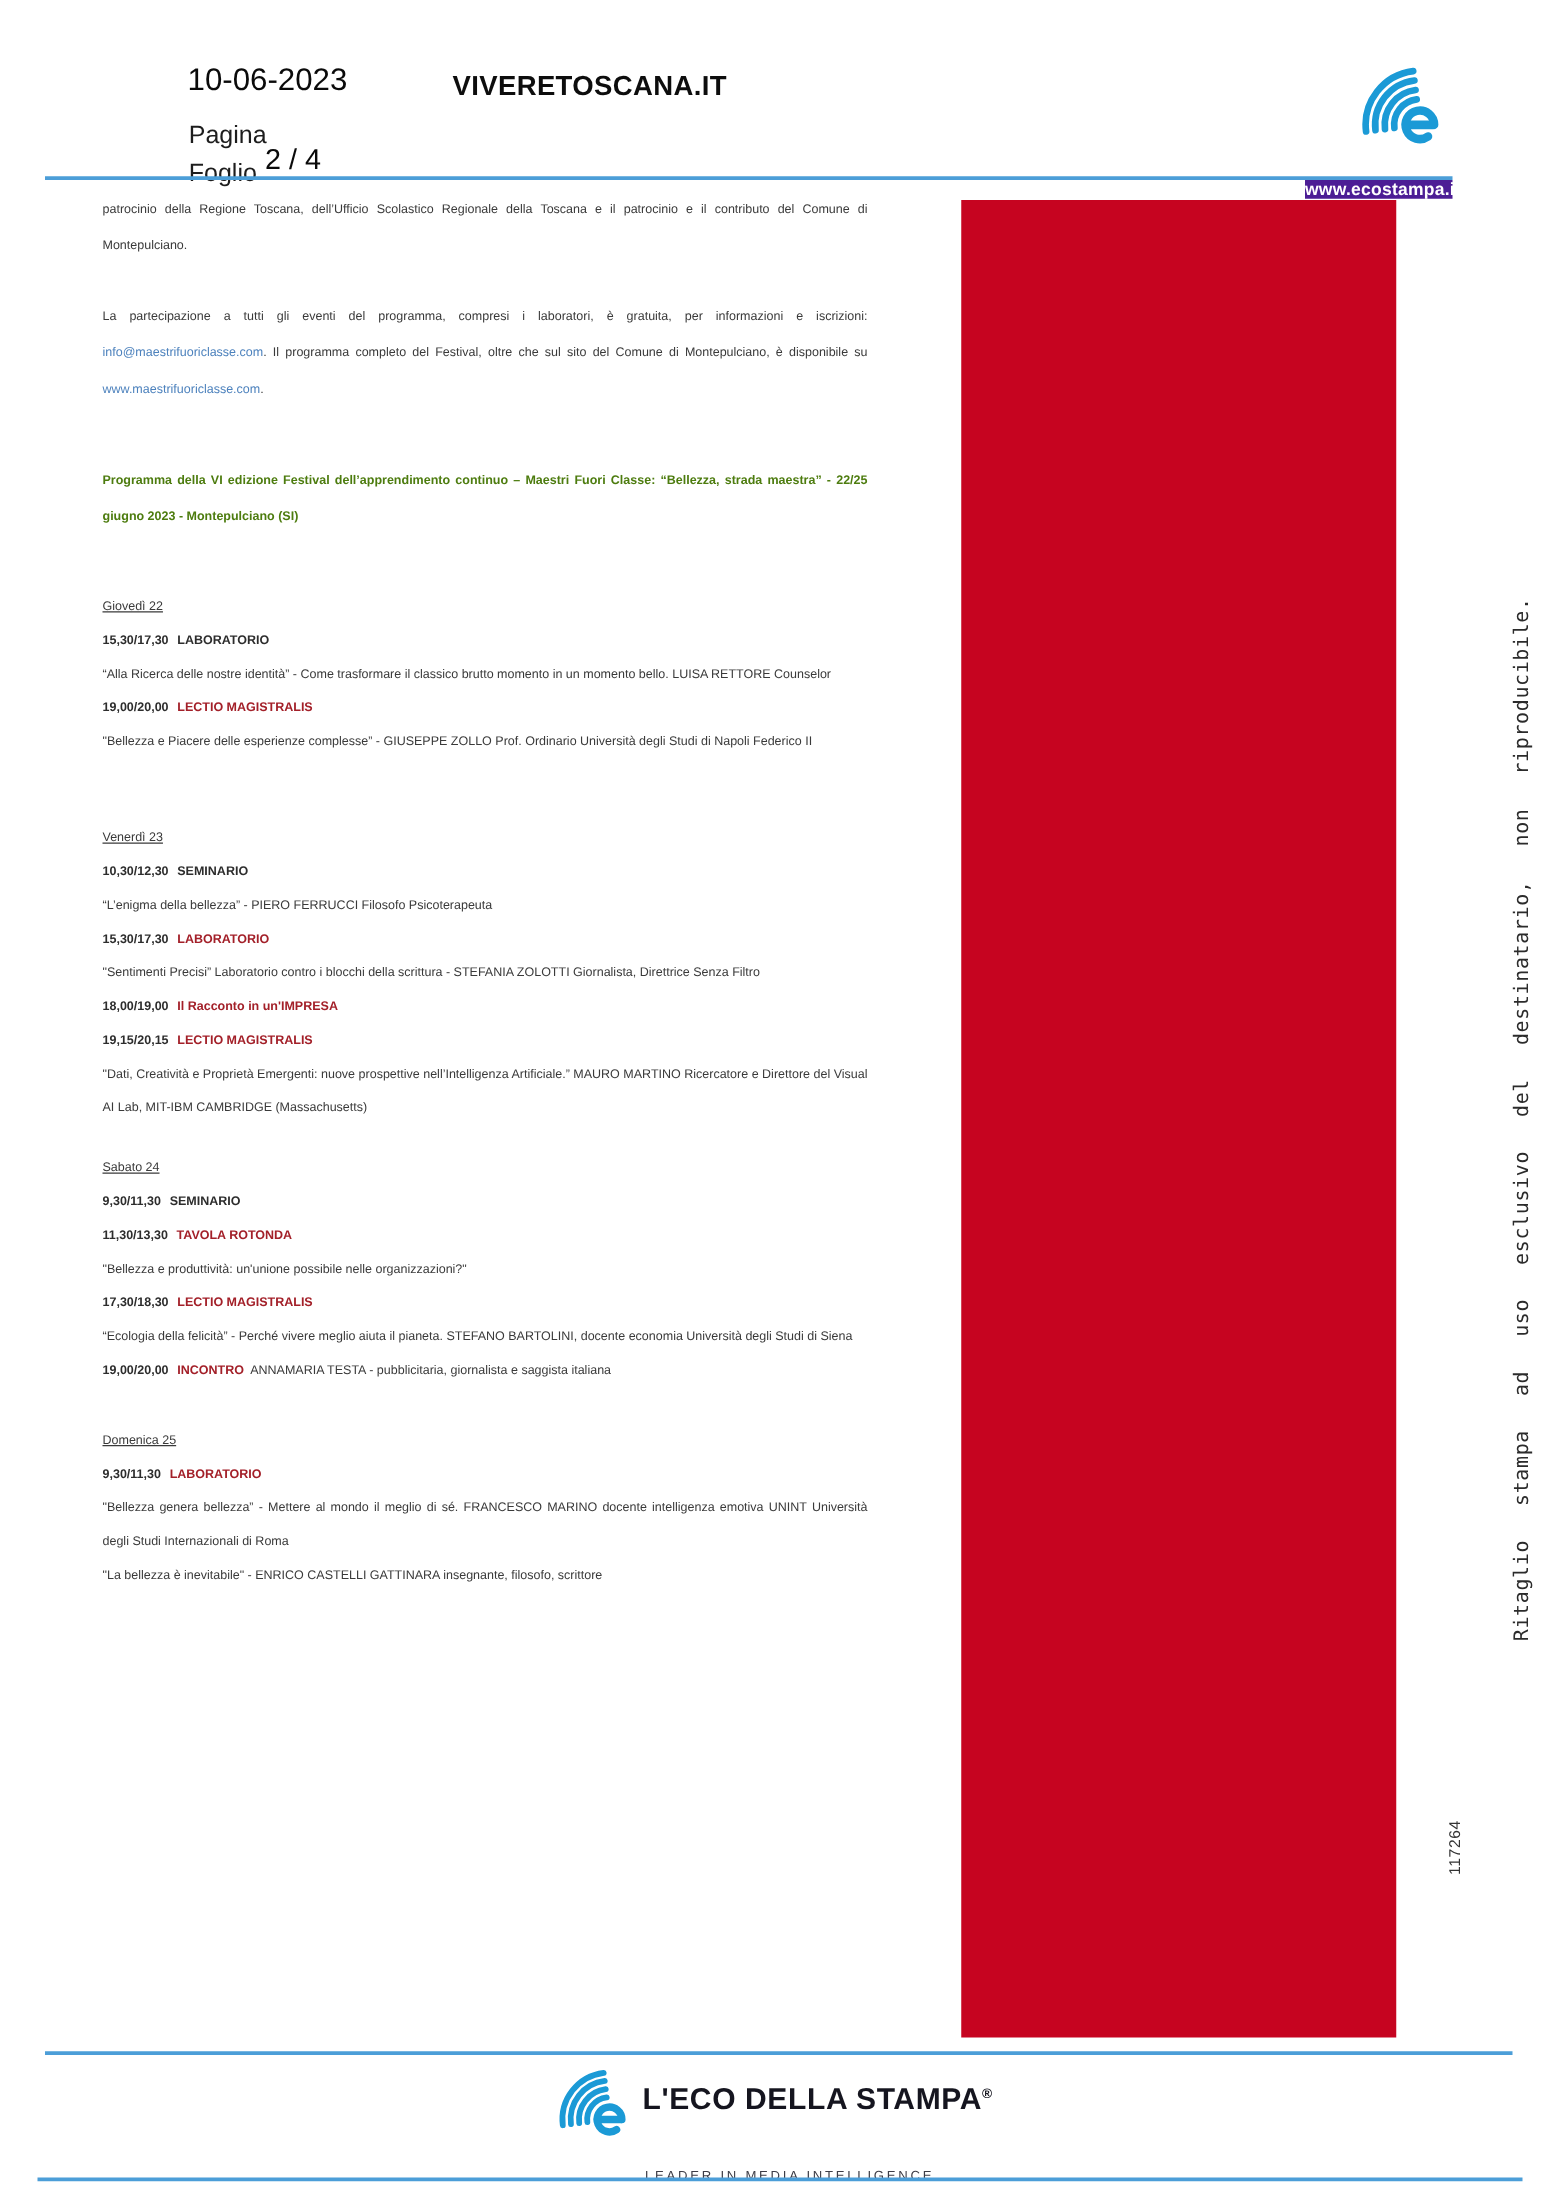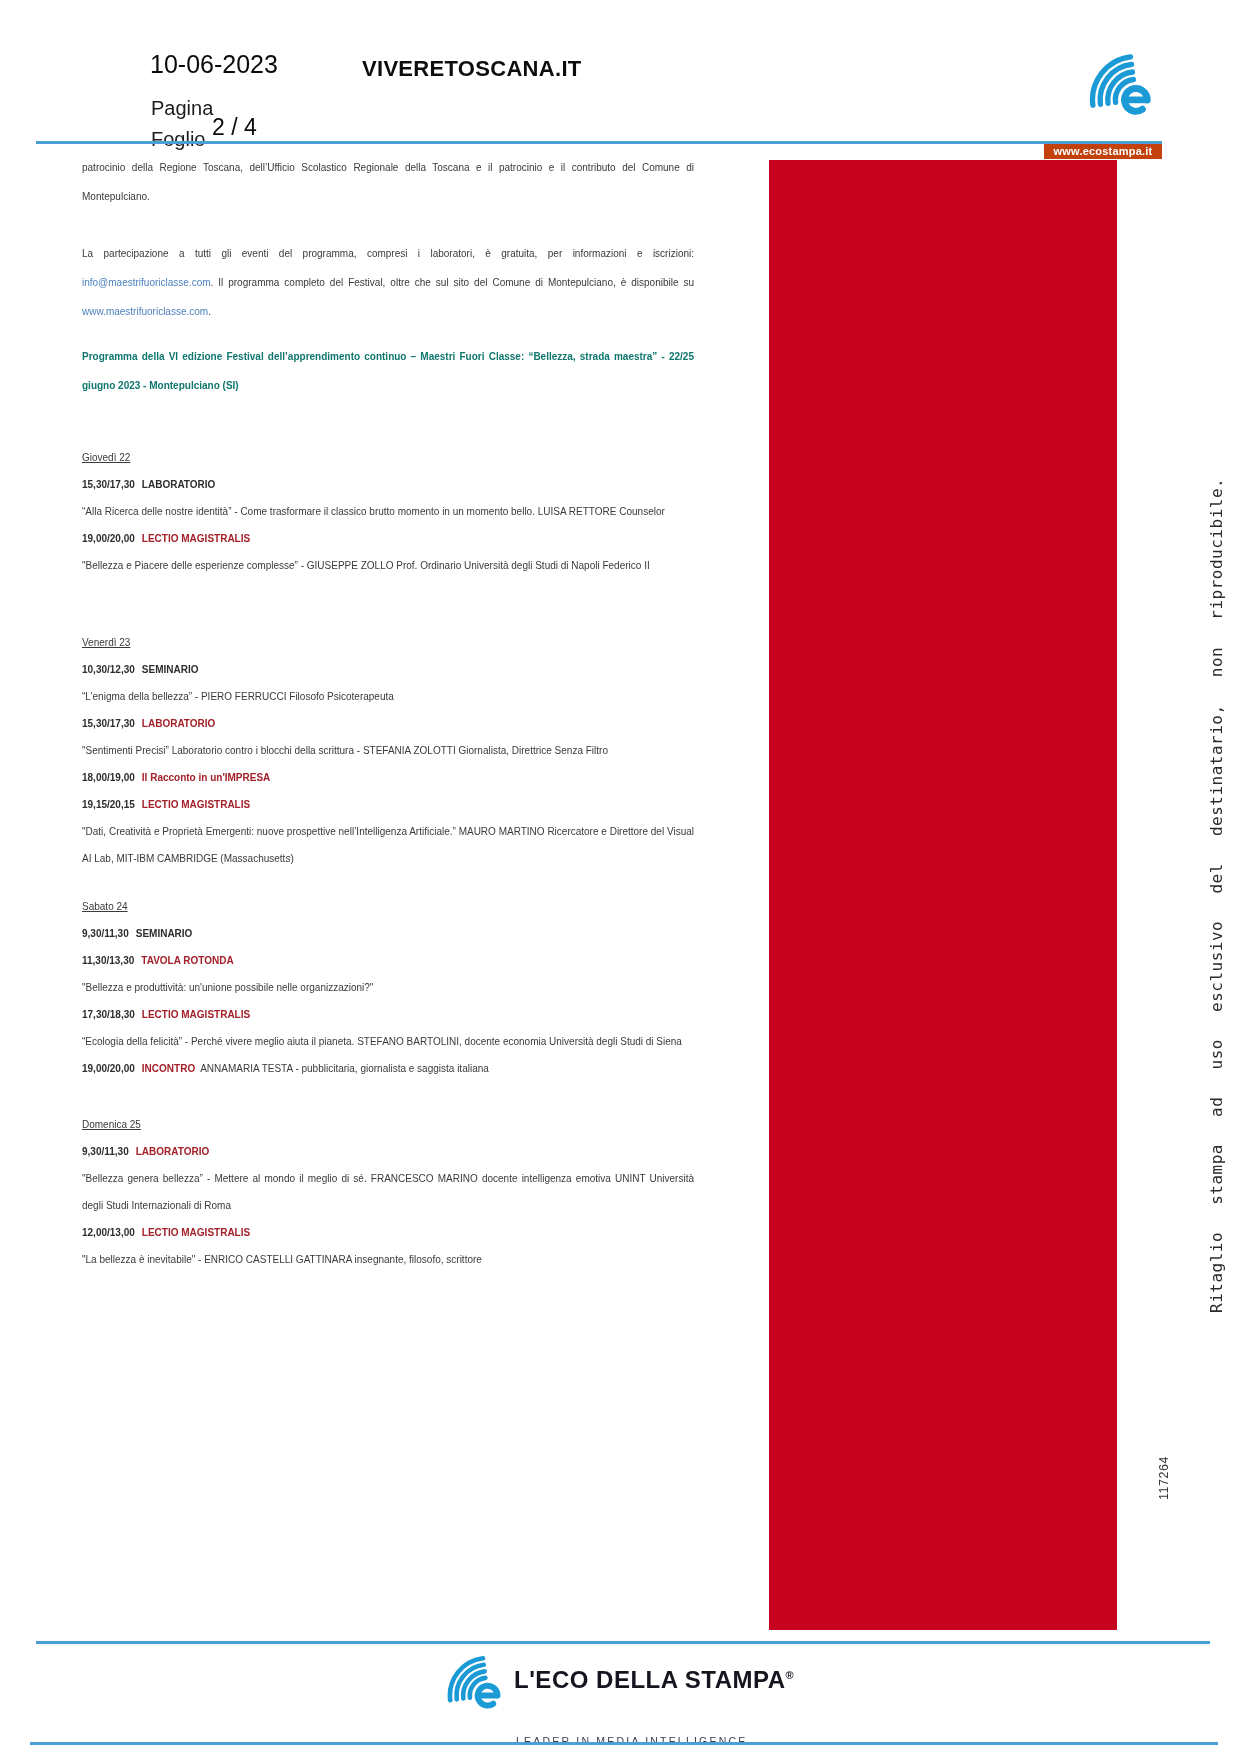--- a/index.html
+++ b/index.html
@@ -18,30 +18,30 @@
   .hdr-foglio-val { left:212px; top:114px; font-size:23px; color:#0a0a0a; }
   .hdr-source { left:362px; top:56px; font-size:22px; font-weight:700; color:#0d0d0d; letter-spacing:.3px; }
 
   .rule { background:#4c9ed8; }
   .rule-top    { left:36px; top:141px;  width:1126px; height:3px; }
   .rule-bottom { left:36px; top:1641px; width:1174px; height:3px; }
   .rule-edge   { left:30px; top:1742px; width:1188px; height:3px; }
 
   .eco-label {
     left:1044px; top:144px; width:118px; height:15px;
-    background:#c2410c; color:#fff; font-size:11px; font-weight:700;
+    background:#4c1d95; color:#fff; font-size:14px; font-weight:700;
     text-align:center; line-height:15px; letter-spacing:.2px;
   }
   .logo-top { left:1088px; top:50px; width:76px; height:80px; }
 
   
   .content { left:82px; top:153px; width:612px; font-size:10px; }
   .intro { line-height:29px; text-align:justify; }
   .para2 { margin-top:28px; }
-  .prog-title { margin-top:16px; line-height:29px; font-weight:700; color:#0f766e; text-align:justify; }
+  .prog-title { margin-top:44px; line-height:29px; font-weight:700; color:#4d7c0f; text-align:justify; }
   .day { line-height:27px; text-align:justify; }
   .day-title { text-decoration:underline; }
   .t   { font-weight:700; color:#2d2d2d; margin-right:7px; }
   .bk  { font-weight:700; color:#2d2d2d; }
   .rd  { font-weight:700; color:#a32029; }
   .tail { margin-left:5px; }
   a.link { color:#4d82bd; text-decoration:none; }
 
   
   .redaction { left:769px; top:160px; width:348px; height:1470px; background:#c60420; }
@@ -121,21 +121,20 @@
     <p>"Bellezza e produttività: un'unione possibile nelle organizzazioni?"</p>
     <p><span class="t">17,30/18,30</span><span class="rd">LECTIO MAGISTRALIS</span></p>
     <p>“Ecologia della felicità” - Perché vivere meglio aiuta il pianeta. STEFANO BARTOLINI, docente economia Università degli Studi di Siena</p>
     <p><span class="t">19,00/20,00</span><span class="rd">INCONTRO</span><span class="tail">ANNAMARIA TESTA - pubblicitaria, giornalista e saggista italiana</span></p>
   </section>
 
   <section class="day" style="margin-top:29px">
     <p class="day-title">Domenica 25</p>
     <p><span class="t">9,30/11,30</span><span class="rd">LABORATORIO</span></p>
     <p>"Bellezza genera bellezza” - Mettere al mondo il meglio di sé. FRANCESCO MARINO docente intelligenza emotiva UNINT Università degli Studi Internazionali di Roma</p>
-    <p><span class="t">12,00/13,00</span><span class="rd">LECTIO MAGISTRALIS</span></p>
     <p>"La bellezza è inevitabile" - ENRICO CASTELLI GATTINARA insegnante, filosofo, scrittore</p>
   </section>
 </div>
 
 <div class="abs redaction"></div>
 
 <div class="abs side-note">Ritaglio stampa ad uso esclusivo del destinatario, non riproducibile.</div>
 <div class="abs clip-id">117264</div>
 
 <div class="abs rule rule-bottom"></div>

